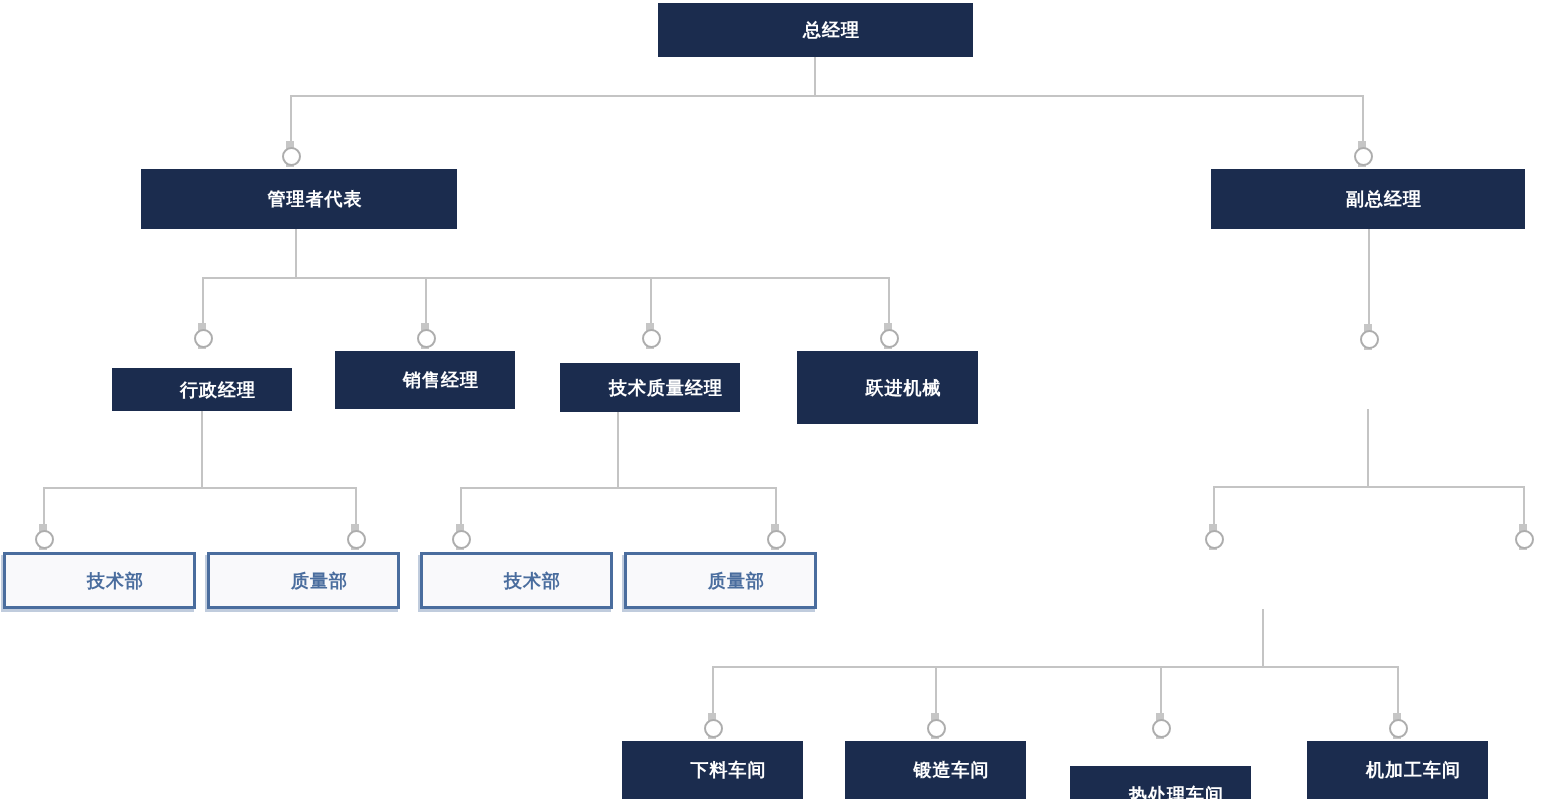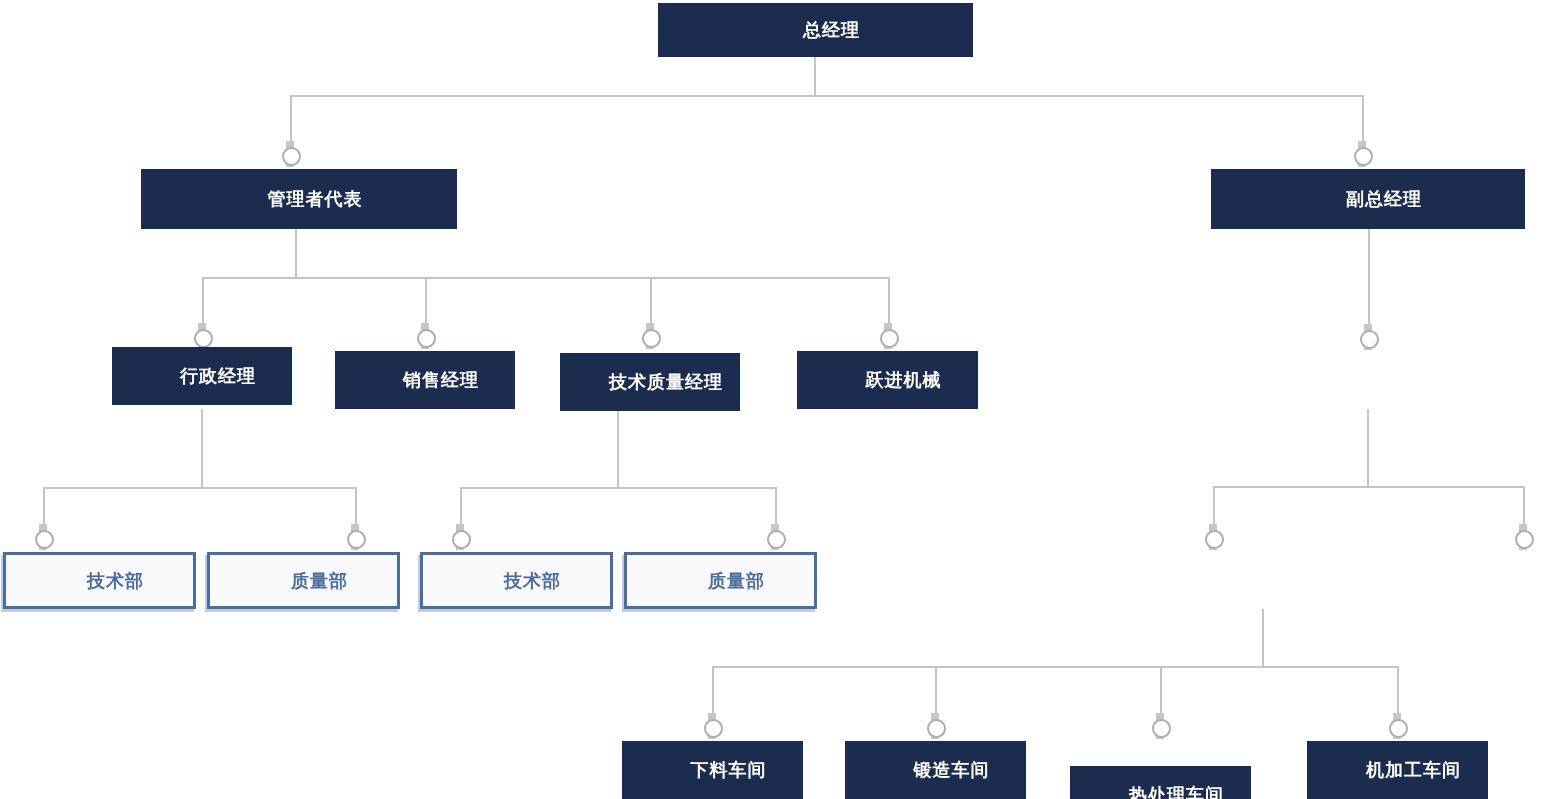--- a/index.html
+++ b/index.html
@@ -184,30 +184,30 @@
     <span class="label">总经理</span>
   </div>
 
   <div class="node dark" style="left:141px;top:169px;width:316px;height:60px">
     <span class="label">管理者代表</span>
   </div>
   <div class="node dark" style="left:1211px;top:169px;width:314px;height:60px">
     <span class="label">副总经理</span>
   </div>
 
-  <div class="node dark" style="left:112px;top:347px;width:180px;height:58px">
+  <div class="node dark" style="left:112px;top:368px;width:180px;height:43px">
     <span class="label">行政经理</span>
   </div>
   <div class="node dark" style="left:335px;top:351px;width:180px;height:58px">
     <span class="label">销售经理</span>
   </div>
-  <div class="node dark" style="left:560px;top:353px;width:180px;height:58px">
+  <div class="node dark" style="left:560px;top:363px;width:180px;height:49px">
     <span class="label">技术质量经理</span>
   </div>
-  <div class="node dark" style="left:797px;top:351px;width:181px;height:58px">
+  <div class="node dark" style="left:797px;top:351px;width:181px;height:73px">
     <span class="label">跃进机械</span>
   </div>
 
   <div class="node light" style="left:3px;top:552px;width:193px;height:57px">
     <span class="label">技术部</span>
   </div>
   <div class="node light" style="left:207px;top:552px;width:193px;height:57px">
     <span class="label">质量部</span>
   </div>
   <div class="node light" style="left:420px;top:552px;width:193px;height:57px">

